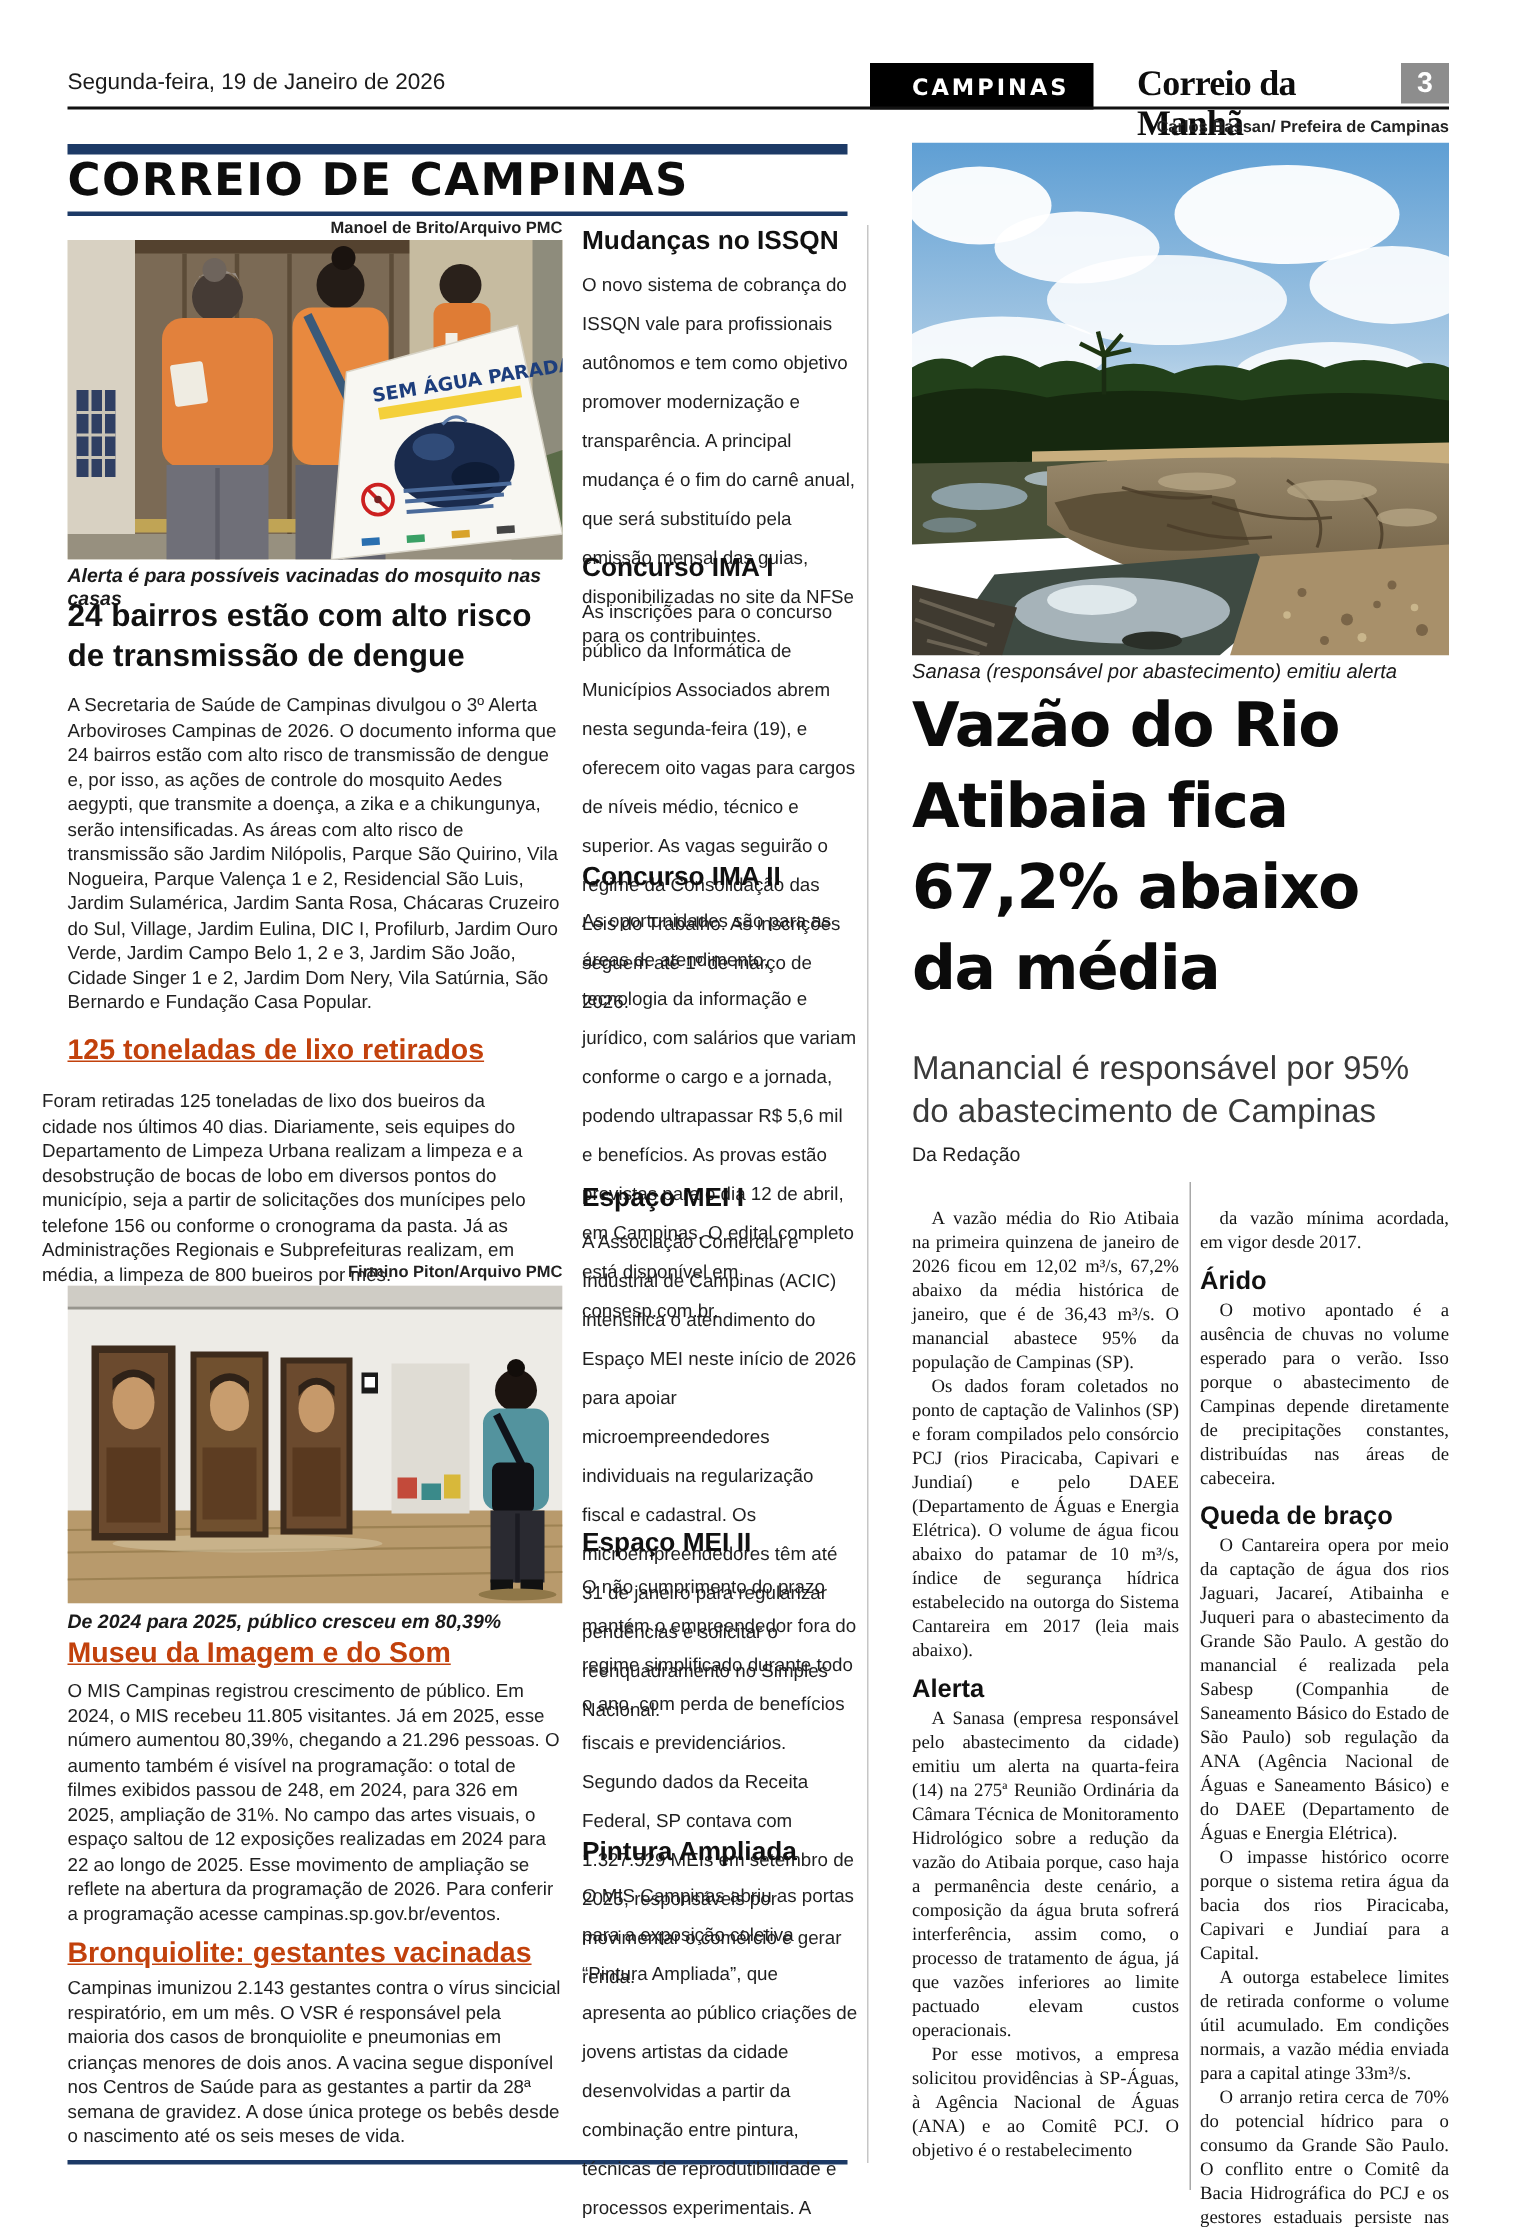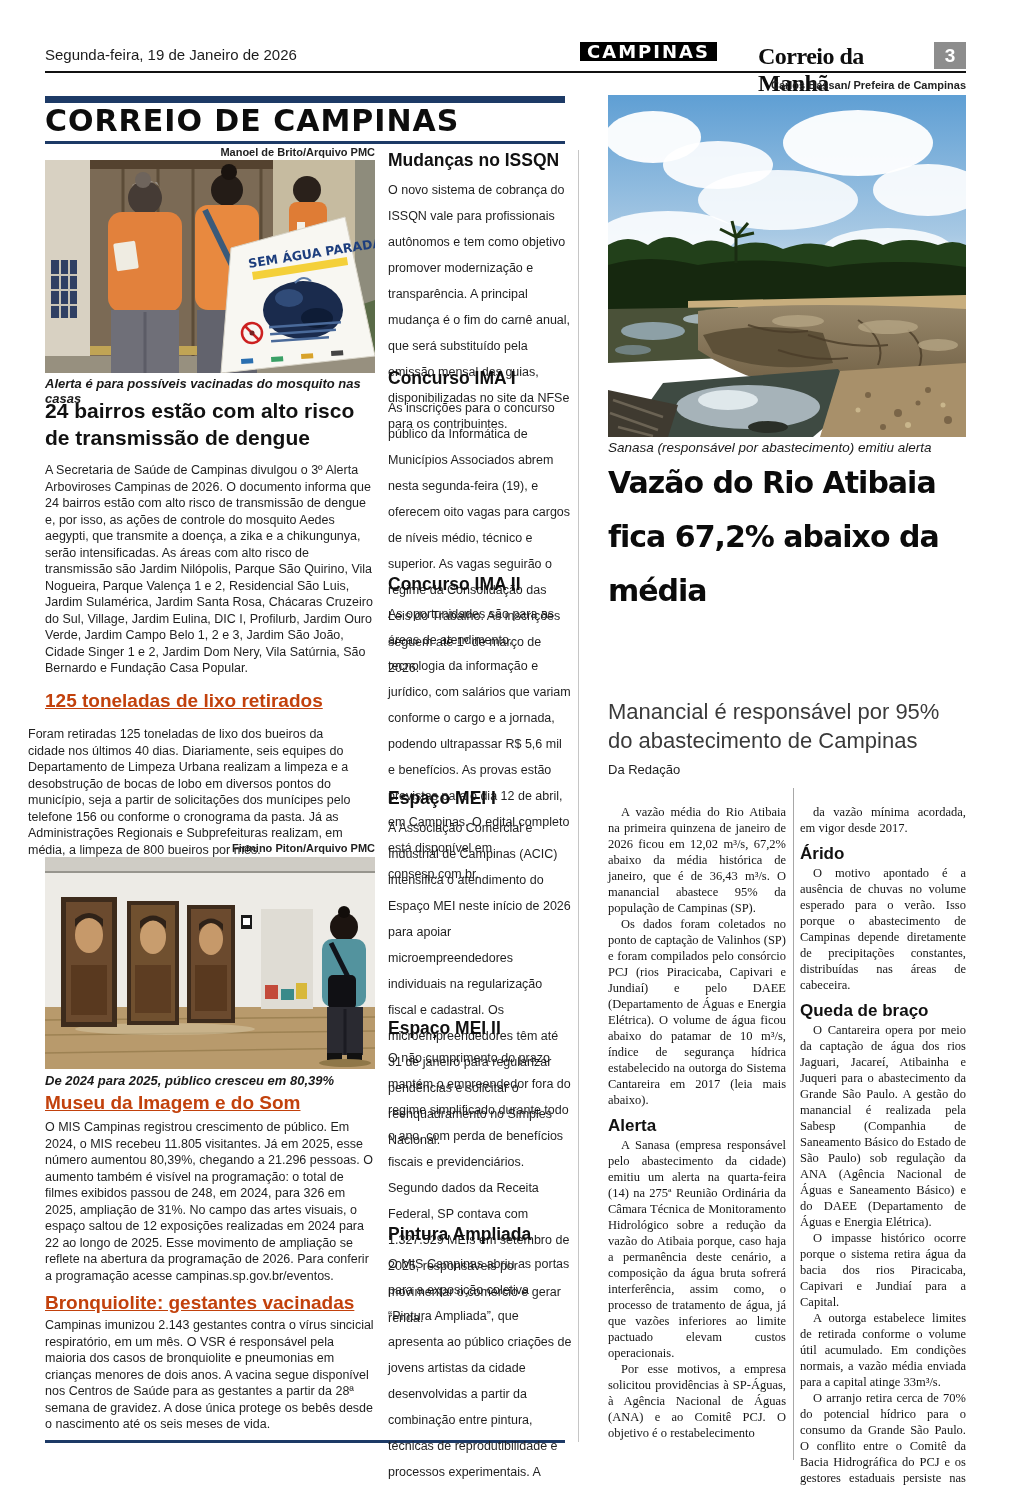--- a/index.html
+++ b/index.html
@@ -2,23 +2,23 @@
 <html><head>
 <meta charset="utf-8">
 <style>
   html,body{margin:0;padding:0;background:#ffffff;}
   .page{position:relative;width:1010px;height:1488px;background:#fff;overflow:hidden;
         font-family:"Liberation Sans","DejaVu Sans",sans-serif;color:#1a1a1a;}
   .abs{position:absolute;}
 
   
   .date{left:45px;top:46px;font-size:15px;color:#1c1c1c;}
-  .section-box{left:580px;top:42px;width:137px;height:19px;background:#000;color:#fff;
+  .section-box{left:580px;top:42px;width:137px;height:31px;background:#000;color:#fff;
                display:flex;align-items:center;justify-content:center;
-               font-weight:700;font-size:18px;letter-spacing:2px;font-family:"DejaVu Sans",sans-serif;}
+               font-weight:700;font-size:15px;letter-spacing:2px;font-family:"DejaVu Sans",sans-serif;padding-left:12px;}
   .masthead{left:758px;top:43px;width:172px;font-family:"Liberation Serif","DejaVu Serif",serif;
             font-weight:700;font-size:24px;letter-spacing:-0.5px;color:#0d0d0d;text-align:left;}
   .pagenum-box{left:934px;top:42px;width:32px;height:27px;background:#8d8d8d;color:#fff;
                display:flex;align-items:center;justify-content:center;font-weight:700;font-size:19px;}
   .header-rule{left:45px;top:71px;width:921px;height:2px;background:#111;}
   .credit{font-size:11px;font-weight:700;color:#222;}
   .credit-top{left:665px;top:79px;width:301px;text-align:right;}
 
   
   .navy{background:#1d3a66;}
@@ -46,21 +46,21 @@
 
   
   .brief{left:388px;width:184px;}
   .brief h3{margin:0 0 6px 0;font-size:17.5px;font-weight:700;color:#111;}
   .brief p{margin:0;font-size:12.5px;line-height:26px;color:#1f1f1f;}
   .vrule-mid{left:578px;top:150px;width:1px;height:1292px;background:#c6c6c6;}
 
   
   .cap3{left:608px;top:440px;width:358px;font-size:13.5px;font-style:italic;font-weight:500;color:#1a1a1a;}
   .main-headline{left:608px;top:456px;width:362px;font-family:"DejaVu Sans",sans-serif;
-                 font-weight:700;font-size:30px;line-height:54px;letter-spacing:-1px;color:#0b0b0b;}
+                 font-weight:700;font-size:41px;line-height:54px;letter-spacing:-1px;color:#0b0b0b;}
   .deck{left:608px;top:697px;width:360px;font-size:22px;line-height:29px;color:#3a3a3a;}
   .byline{left:608px;top:762px;font-size:13px;color:#222;}
   .artcol{top:804px;font-family:"Liberation Serif","DejaVu Serif",serif;font-size:12.5px;
           line-height:16px;text-align:justify;color:#141414;}
   .col1{left:608px;width:178px;}
   .col2{left:800px;width:166px;}
   .artcol p{margin:0;text-indent:13px;}
   .artcol .sub{font-family:"Liberation Sans","DejaVu Sans",sans-serif;font-weight:700;
                font-size:17px;text-align:left;text-indent:0;margin:10px 0 3px 0;color:#111;}
   .vrule-gutter{left:793px;top:788px;width:1px;height:672px;background:#a8a8a8;}

